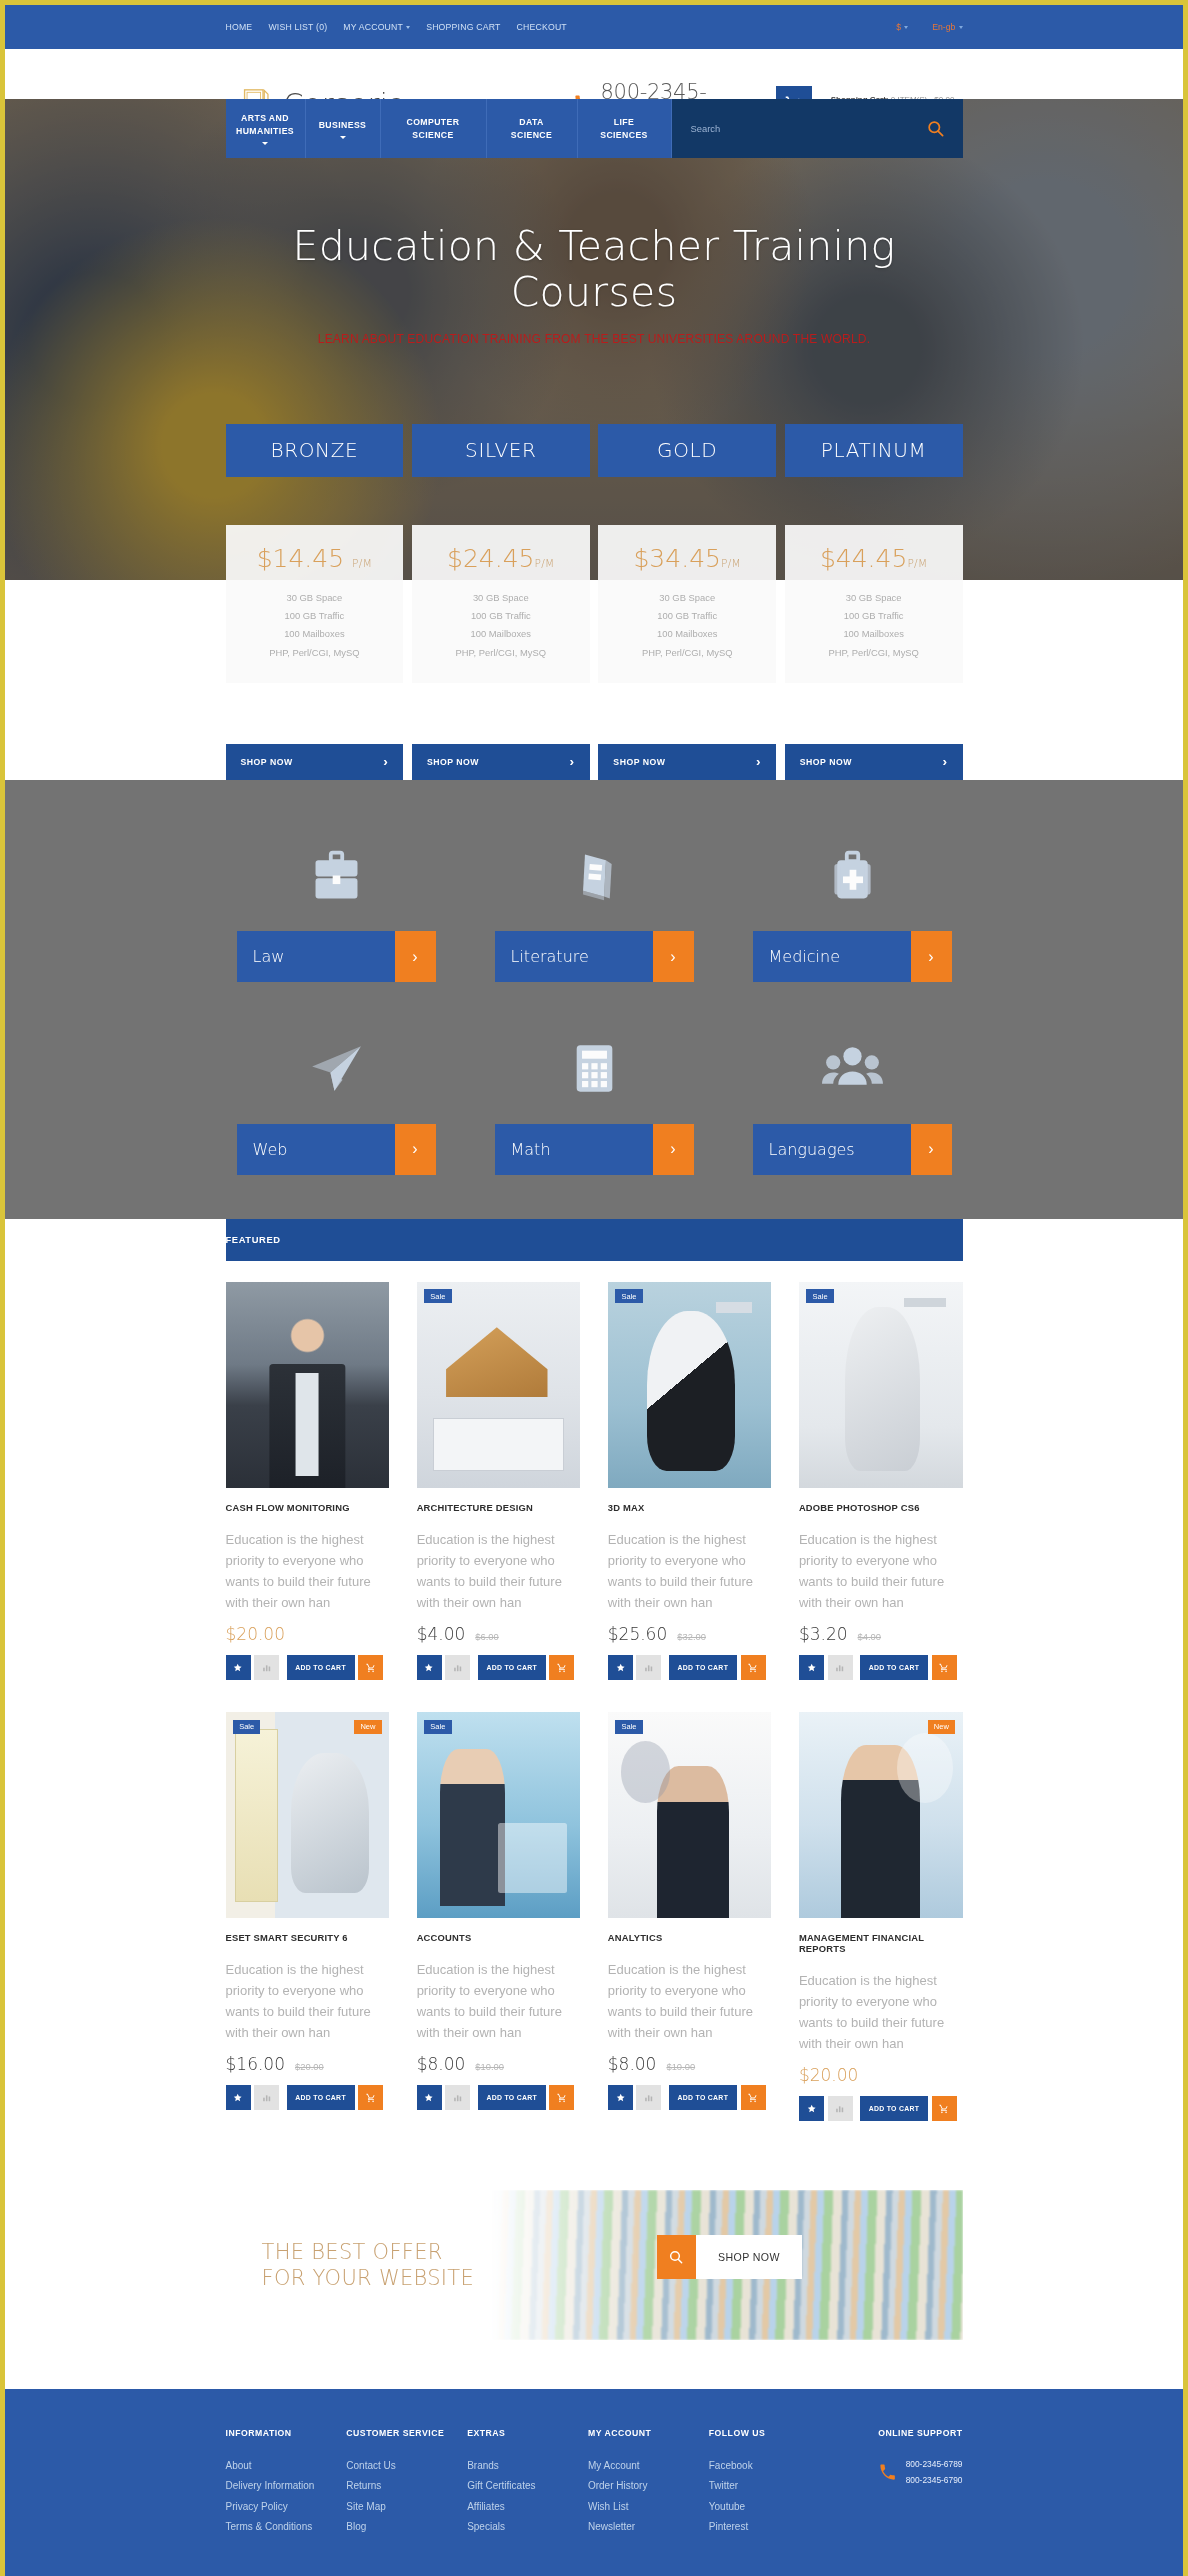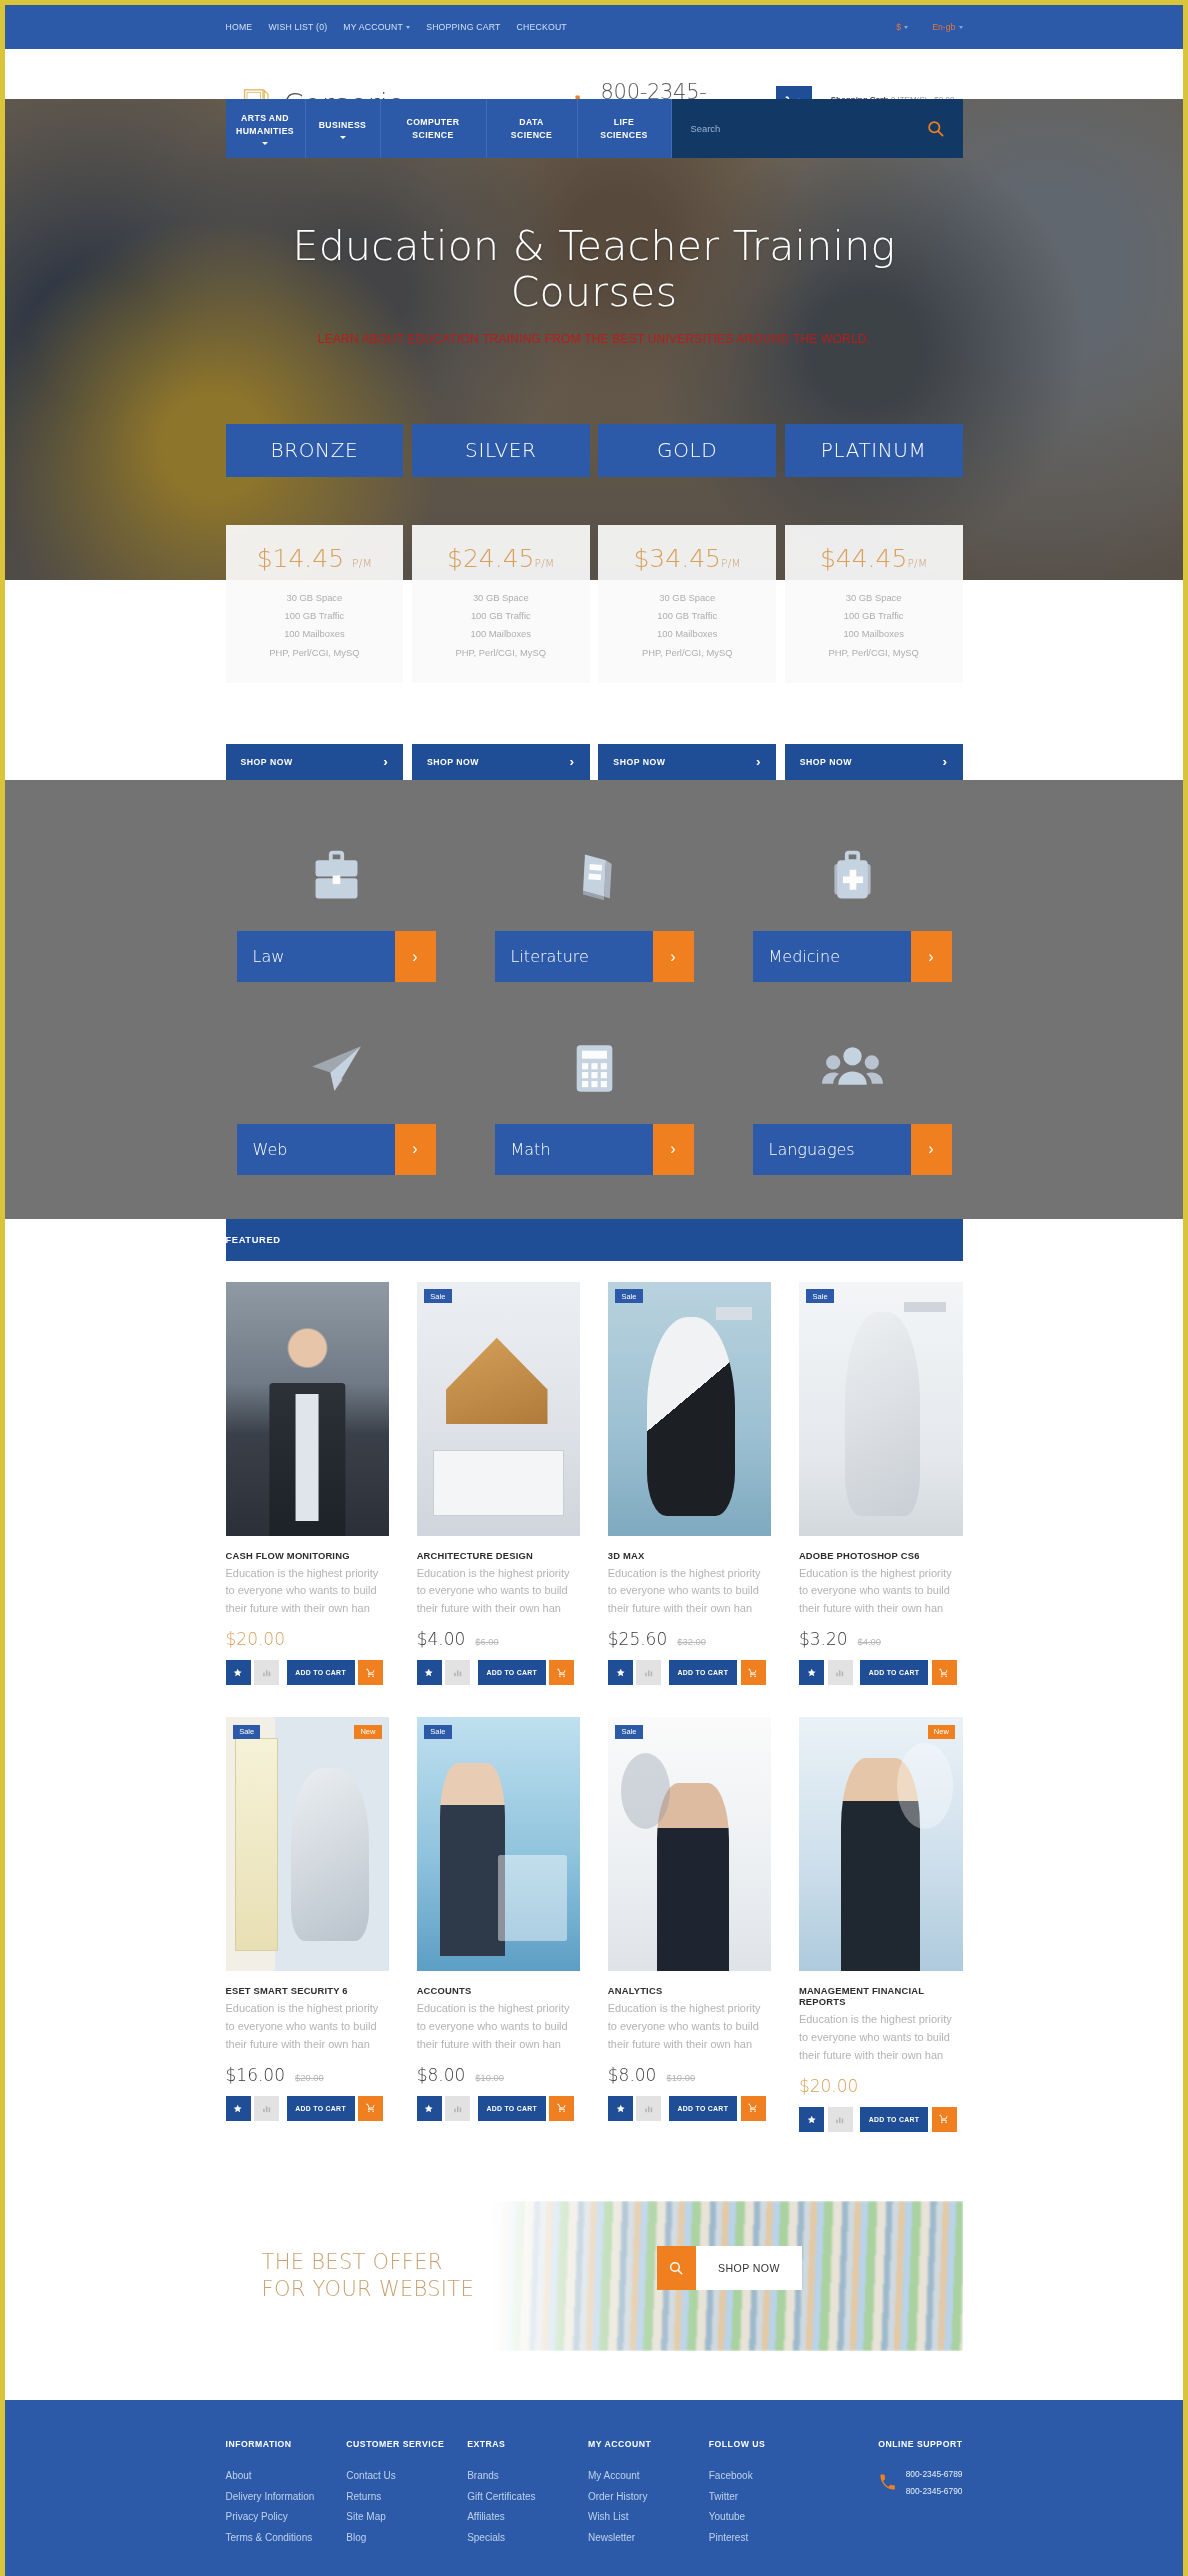--- a/index.html
+++ b/index.html
@@ -95,26 +95,26 @@
   .cat-icon { height: 94px; display: flex; align-items: center; justify-content: center; }
   .cat-btn { margin-top: 8.7px; width: 199px; height: 51px; display: flex; align-items: stretch; }
   .cat-btn .lbl { flex: 1; background: #2c5aa8; color: #fff; font-size: 16px; font-weight: 300; display: flex; align-items: center; padding-left: 16px; font-family: "DejaVu Sans", sans-serif; }
   .cat-btn .arr { width: 41px; background: #f07f20; color: #fff; display: flex; align-items: center; justify-content: center; font-size: 16px; }
 
   
   .featured { background: #fff; padding: 0 0 25px; }
   .feat-head { width: 737px; margin: 0 auto; background: #1f4e96; color: #fff; height: 42px; display: flex; align-items: center; font-size: 9.4px; font-weight: 700; letter-spacing: 0.6px; }
   .prod-grid { width: 737px; margin: 21px auto 0; display: grid; grid-template-columns: repeat(4, 1fr); column-gap: 27.5px; row-gap: 32px; }
   .prod { display: flex; flex-direction: column; }
-  .prod-imgwrap { position: relative; height: 254px; background: #e9eef3; overflow: hidden; }
+  .prod-imgwrap { position: relative; height: 206px; background: #e9eef3; overflow: hidden; }
   .prod-img { position: absolute; inset: 0; }
   .badge { position: absolute; top: 7.5px; left: 7.5px; background: #2c5aa8; color: #fff; font-size: 7.5px; padding: 2.5px 6.2px; z-index: 4; }
   .badge.new { background: #f07f20; left: auto; right: 7.5px; }
   .prod-title { margin-top: 13.7px; font-size: 9.4px; font-weight: 700; color: #2d2d2d; letter-spacing: 0.2px; text-transform: uppercase; }
-  .prod-desc { margin-top: 4px; font-size: 11px; color: #b3b3b3; line-height: 1.62; font-weight: 300; }
+  .prod-desc { margin-top: 16px; font-size: 13px; color: #b3b3b3; line-height: 1.62; font-weight: 300; }
   .prod-price { margin-top: 11.2px; display: flex; align-items: baseline; gap: 10px; }
   .prod-price .now { font-size: 17px; color: #3a3a3a; font-weight: 300; font-family: "DejaVu Sans", sans-serif; }
   .prod-price .now.special { color: #d9a05b; }
   .prod-price .old { font-size: 9.4px; color: #b7b7b7; text-decoration: line-through; }
   .prod-actions { margin-top: 11.2px; display: flex; align-items: stretch; gap: 3.7px; }
   .sq { width: 25px; height: 25px; display: flex; align-items: center; justify-content: center; }
   .sq.blue { background: #1f4e96; color: #fff; }
   .sq.grey { background: #e2e2e2; color: #bdbdbd; }
   .atc { height: 25px; background: #1f4e96; color: #fff; font-size: 6.9px; font-weight: 700; letter-spacing: 0.3px; display: flex; align-items: center; padding: 0 8.7px; margin-left: 3.7px; }
   .atc-cart { width: 25px; height: 25px; background: #f07f20; color: #fff; display: flex; align-items: center; justify-content: center; }

